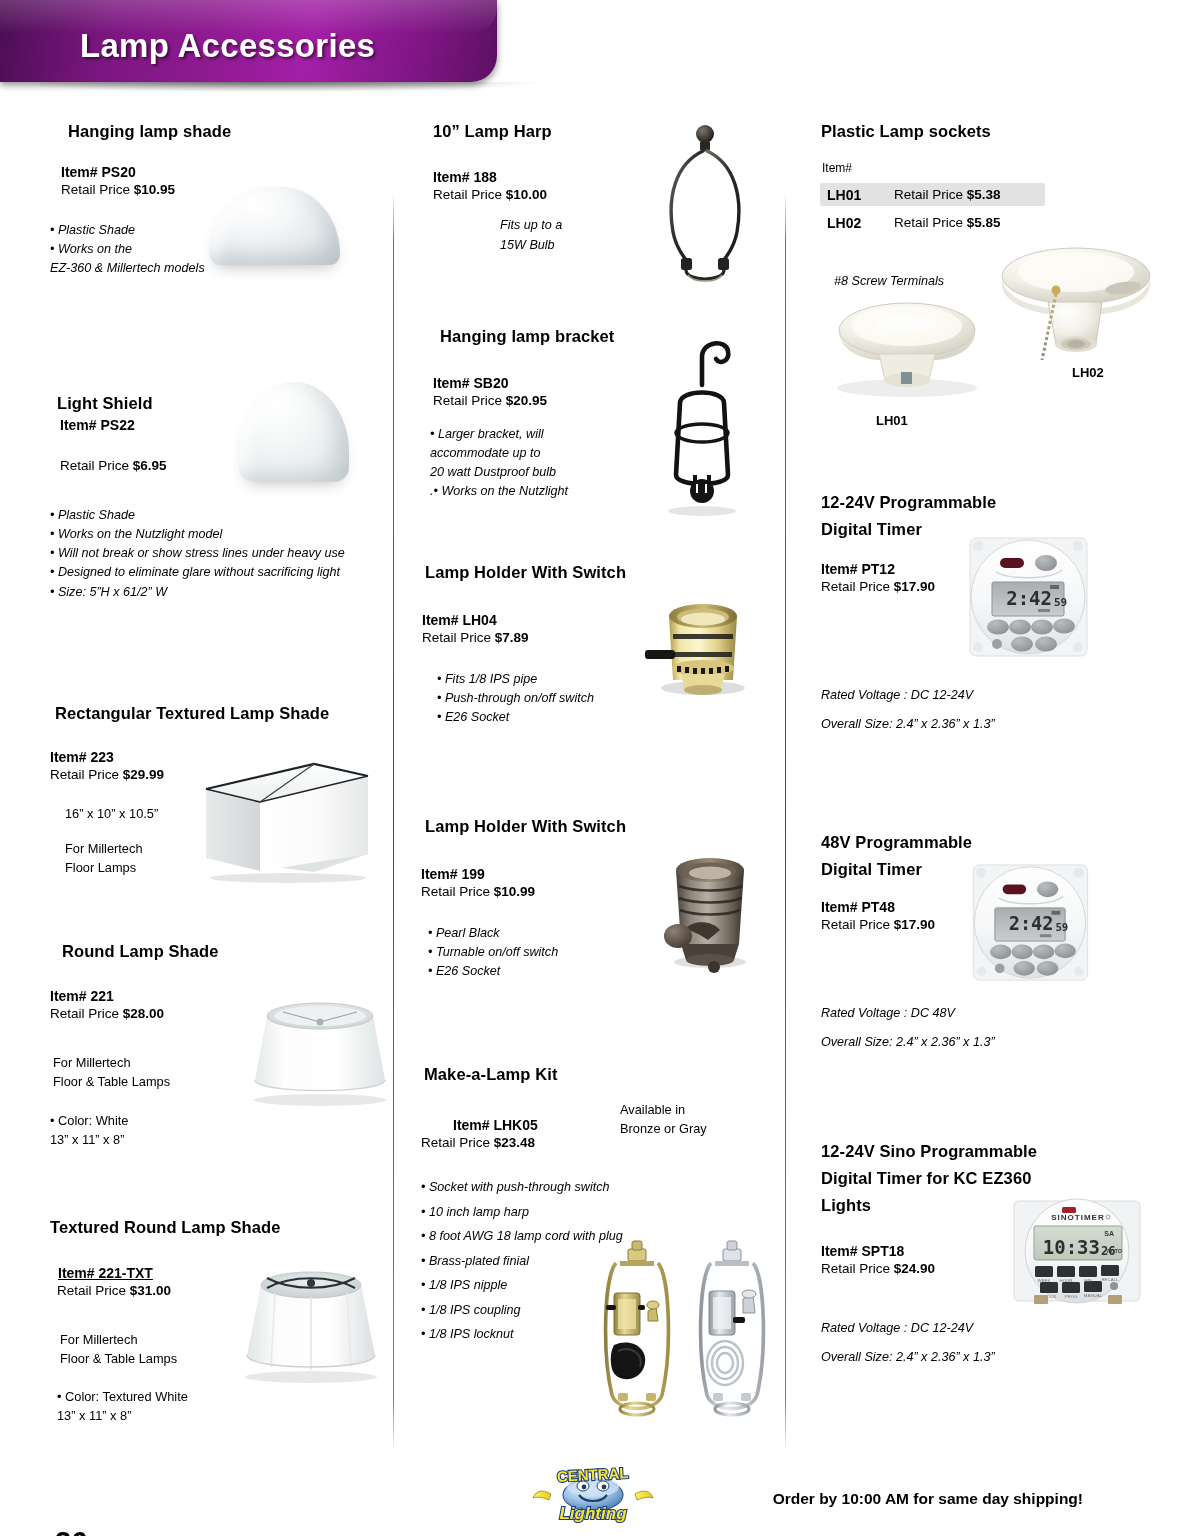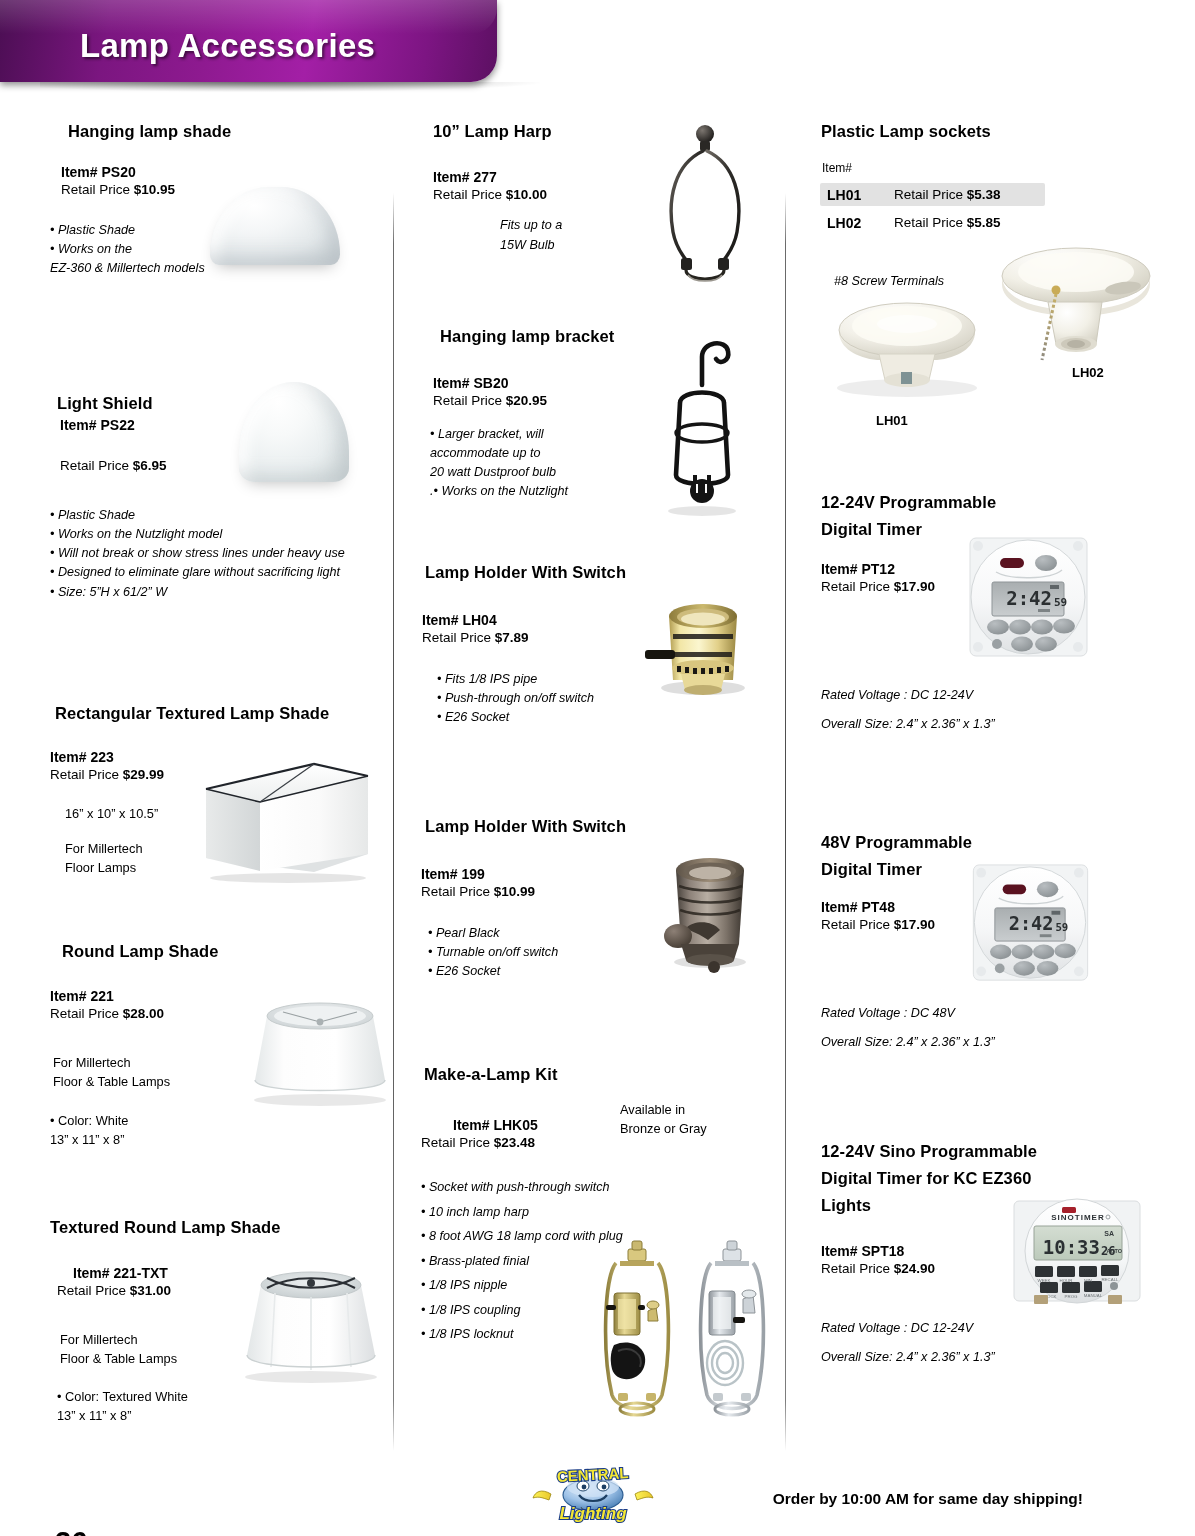--- a/index.html
+++ b/index.html
@@ -177,21 +177,21 @@
     <ellipse cx="75" cy="34" rx="53" ry="13" fill="url(#drumIn)" stroke="#c6cccd" stroke-width="1"></ellipse>
     <ellipse cx="75" cy="34" rx="46" ry="10" fill="#eef1f2"></ellipse>
     <path d="M38,30 L75,40 L112,30" stroke="#9aa1a3" stroke-width="1.1" fill="none"></path>
     <circle cx="75" cy="40" r="3.4" fill="#aab1b3"></circle>
     <path d="M10,98 C10,112 140,112 140,98" fill="none" stroke="#cdd3d4" stroke-width="1.4"></path>
     <ellipse cx="75" cy="118" rx="66" ry="6" fill="rgba(0,0,0,.09)"></ellipse>
   </svg>
 </div>
 
 <div class="sect-title" style="left:50px;top:1218px;">Textured Round Lamp Shade</div>
-<div class="item-no" style="left:73px;top:1265px;">Item# 221-TXT</div>
+<div class="item-no" style="left:58px;top:1265px;text-decoration:underline;">Item# 221-TXT</div>
 <div class="price" style="left:57px;top:1283px;">
   <span>Retail Price</span>
   <b>$31.00</b>
 </div>
 <div class="plain" style="left:60px;top:1330px;">
   <div>For Millertech</div>
   <div>Floor &amp; Table Lamps</div>
 </div>
 <div class="plain" style="left:57px;top:1387px;">
   <div>• Color: Textured White</div>
@@ -218,21 +218,21 @@
     <circle cx="76" cy="28" r="4" fill="#32373c"></circle>
     <path d="M40,38 L36,112" stroke="#e7eaeb" stroke-width="1.6" fill="none"></path>
     <path d="M76,42 L76,115" stroke="#e3e7e8" stroke-width="1.6" fill="none"></path>
     <path d="M112,38 L116,112" stroke="#e7eaeb" stroke-width="1.6" fill="none"></path>
     <path d="M12,100 C12,116 140,116 140,100" fill="none" stroke="#cbd1d2" stroke-width="1.4"></path>
     <ellipse cx="76" cy="122" rx="66" ry="6" fill="rgba(0,0,0,.09)"></ellipse>
   </svg>
 </div>
 
 <div class="sect-title" style="left:433px;top:122px;">10” Lamp Harp</div>
-<div class="item-no" style="left:433px;top:169px;">Item# 277</div>
+<div class="item-no" style="left:433px;top:169px;">Item# 188</div>
 <div class="price" style="left:433px;top:187px;">
   <span>Retail Price</span>
   <b>$10.00</b>
 </div>
 <div class="note-i ctr" style="left:500px;top:215px;width:140px;">
   <div>Fits up to  a</div>
   <div>15W Bulb</div>
 </div>
 <div class="art" style="left:645px;top:120px;">
   <svg width="120" height="170" viewBox="0 0 120 170">

